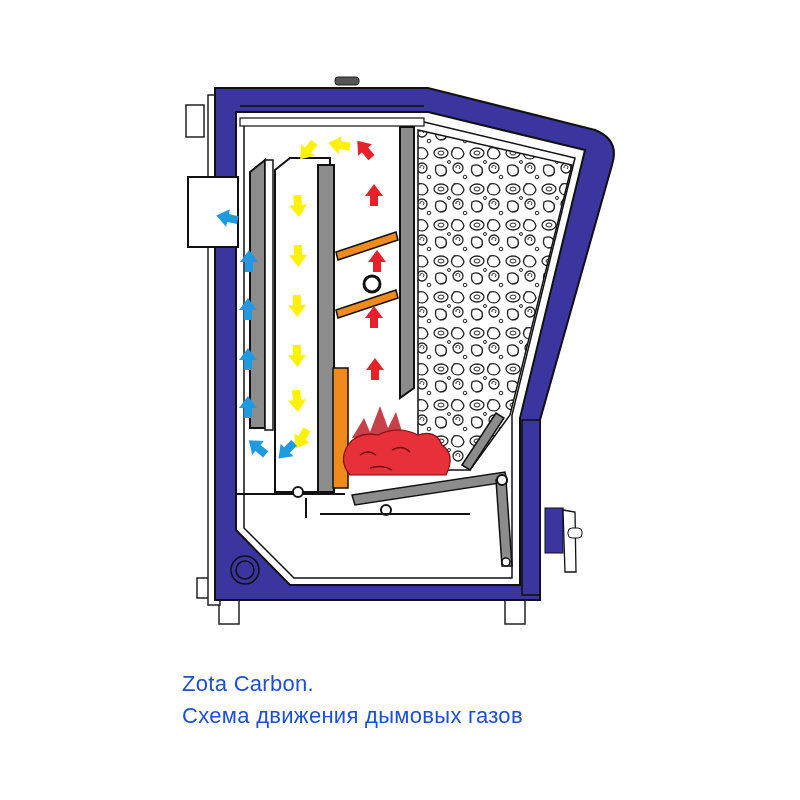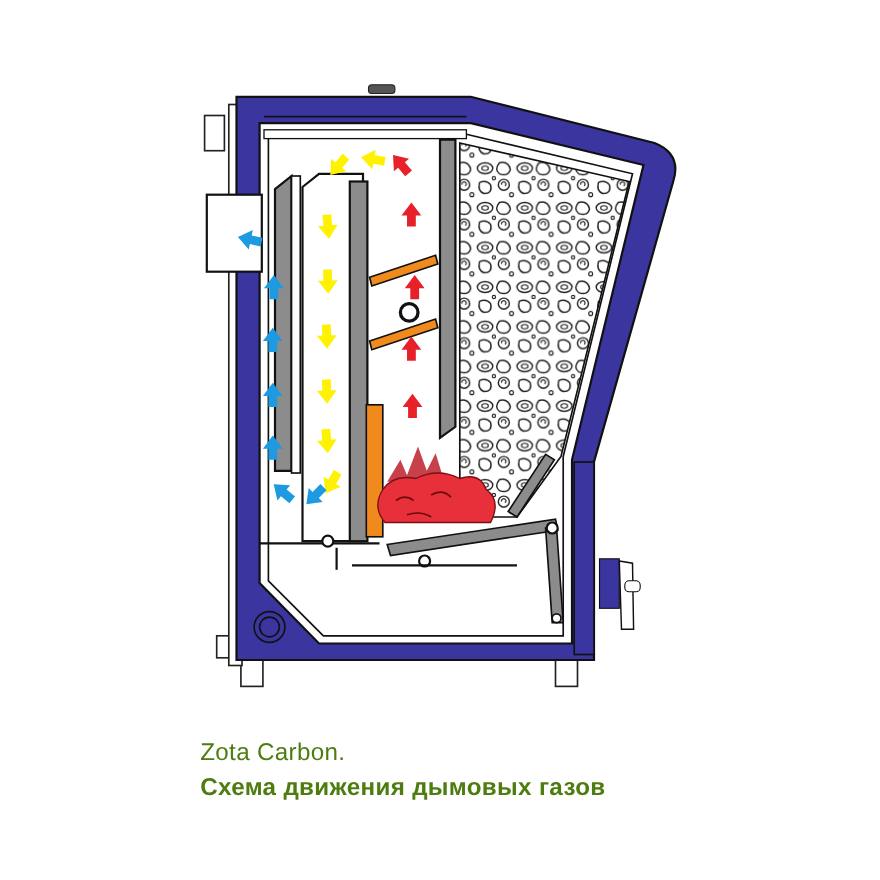--- a/index.html
+++ b/index.html
@@ -1,23 +1,23 @@
 <!DOCTYPE html>
 <html><head>
 <meta charset="utf-8">
 <style>
   html, body { margin: 0; padding: 0; background: #ffffff; }
   body { width: 800px; height: 800px; position: relative; overflow: hidden; }
   #diagram { position: absolute; left: 0; top: 0; width: 800px; height: 800px; }
   .caption {
     position: absolute; left: 182px; font-family: "Liberation Sans", sans-serif;
-    color: #4d7c0f; font-size: 22px; letter-spacing: 0.3px; white-space: nowrap;
+    color: #1d4ed8; font-size: 22px; letter-spacing: 0.3px; white-space: nowrap;
   }
   #cap1 { top: 671px; }
-  #cap2 { top: 703px; font-weight: bold; }
+  #cap2 { top: 703px; }
 </style>
 </head>
 <body>
 
 <svg id="diagram" viewBox="0 0 800 800" xmlns="http://www.w3.org/2000/svg">
   <defs>
     <g id="arrowUp">
         <polygon points="0,-12 9,0 4,0 4,10 -4,10 -4,0 -9,0"></polygon>
       </g>
     <pattern id="coalPat" width="36" height="36" patternUnits="userSpaceOnUse">

